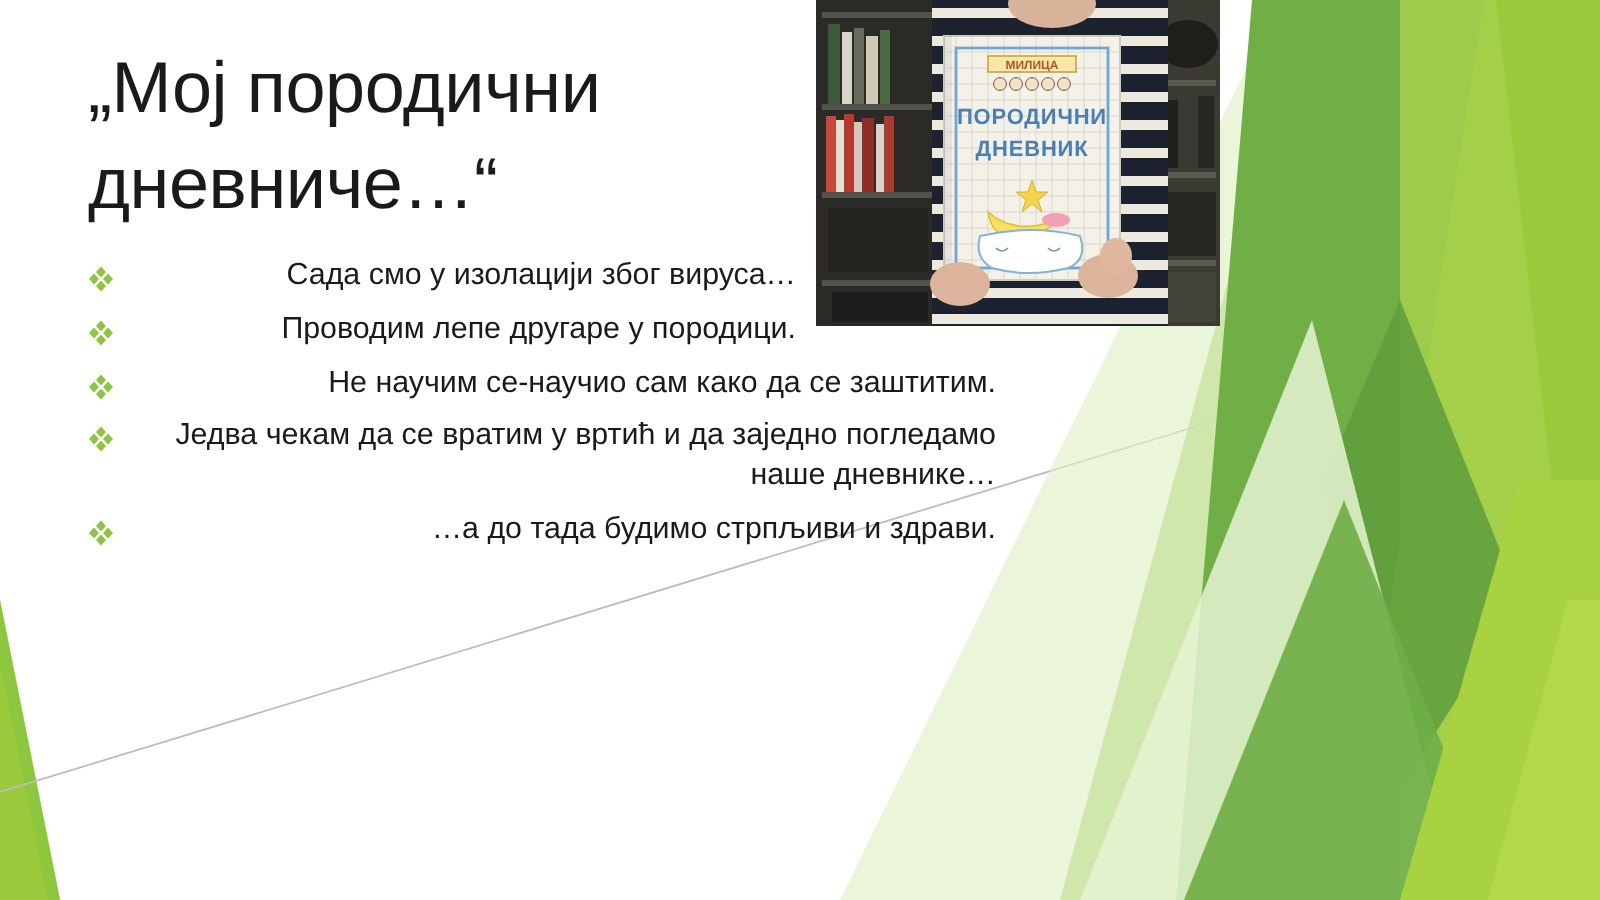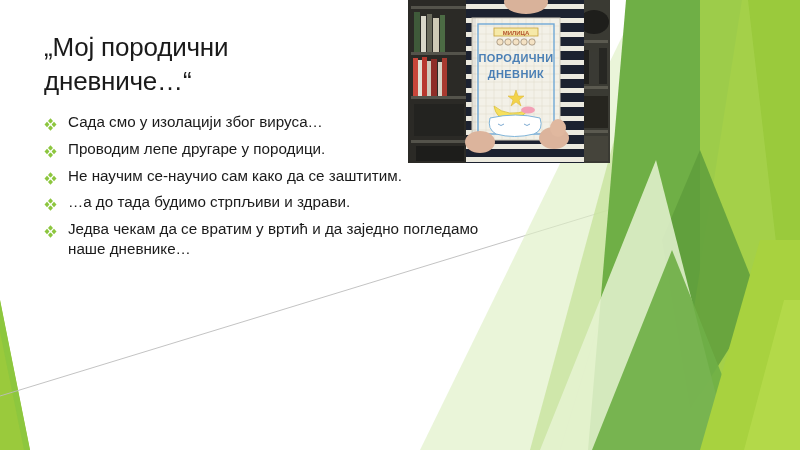--- a/index.html
+++ b/index.html
@@ -21,39 +21,40 @@
     position: absolute;
     inset: 0;
     pointer-events: none;
   }
   .facet-layer svg { display: block; width: 800px; height: 450px; }
 
   
   #title {
     position: absolute;
     left: 44px;
-    top: 30px;
+    top: 20px;
     width: 360px;
-    font-size: 26px;
+    font-size: 36px;
     line-height: 1.32;
     color: #1a1a1a;
     font-weight: 400;
     letter-spacing: -0.2px;
     white-space: pre-line;
   }
 
   
   #bullets {
     position: absolute;
     left: 42px;
-    top: 112px;
+    top: 128px;
     width: 420px;
     margin: 0;
     padding: 0;
     list-style: none;
+    text-align: right;
   }
   #bullets li {
     position: relative;
     padding-left: 26px;
     margin-bottom: 7px;
     font-size: 15.2px;
     line-height: 1.30;
     color: #1a1a1a;
   }
   #bullets li .bullet-mark {
@@ -299,31 +300,31 @@
     <li class="wide">
       <span class="bullet-mark">
         <svg width="13" height="13" viewBox="0 0 13 13" xmlns="http://www.w3.org/2000/svg">
           <polygon points="6.5,0.3 9,3 6.5,5.7 4,3" fill="#8CC63E"></polygon>
           <polygon points="6.5,7.3 9,10 6.5,12.7 4,10" fill="#8CC63E"></polygon>
           <polygon points="3,3.8 5.5,6.5 3,9.2 0.5,6.5" fill="#8CC63E"></polygon>
           <polygon points="10,3.8 12.5,6.5 10,9.2 7.5,6.5" fill="#8CC63E"></polygon>
           <rect x="5.6" y="5.6" width="1.8" height="1.8" fill="#ffffff"></rect>
         </svg>
       </span>
+      <span class="bullet-text">Једва чекам да се вратим у вртић и да заједно погледамо наше дневнике…</span>
+    </li>
+
+    <li class="wide">
+      <span class="bullet-mark">
+        <svg width="13" height="13" viewBox="0 0 13 13" xmlns="http://www.w3.org/2000/svg">
+          <polygon points="6.5,0.3 9,3 6.5,5.7 4,3" fill="#8CC63E"></polygon>
+          <polygon points="6.5,7.3 9,10 6.5,12.7 4,10" fill="#8CC63E"></polygon>
+          <polygon points="3,3.8 5.5,6.5 3,9.2 0.5,6.5" fill="#8CC63E"></polygon>
+          <polygon points="10,3.8 12.5,6.5 10,9.2 7.5,6.5" fill="#8CC63E"></polygon>
+          <rect x="5.6" y="5.6" width="1.8" height="1.8" fill="#ffffff"></rect>
+        </svg>
+      </span>
       <span class="bullet-text">…а до тада будимо стрпљиви и здрави.</span>
     </li>
 
-    <li class="wide">
-      <span class="bullet-mark">
-        <svg width="13" height="13" viewBox="0 0 13 13" xmlns="http://www.w3.org/2000/svg">
-          <polygon points="6.5,0.3 9,3 6.5,5.7 4,3" fill="#8CC63E"></polygon>
-          <polygon points="6.5,7.3 9,10 6.5,12.7 4,10" fill="#8CC63E"></polygon>
-          <polygon points="3,3.8 5.5,6.5 3,9.2 0.5,6.5" fill="#8CC63E"></polygon>
-          <polygon points="10,3.8 12.5,6.5 10,9.2 7.5,6.5" fill="#8CC63E"></polygon>
-          <rect x="5.6" y="5.6" width="1.8" height="1.8" fill="#ffffff"></rect>
-        </svg>
-      </span>
-      <span class="bullet-text">Једва чекам да се вратим у вртић и да заједно погледамо наше дневнике…</span>
-    </li>
-
   </ul>
 
 </div>
 
 </body></html>

